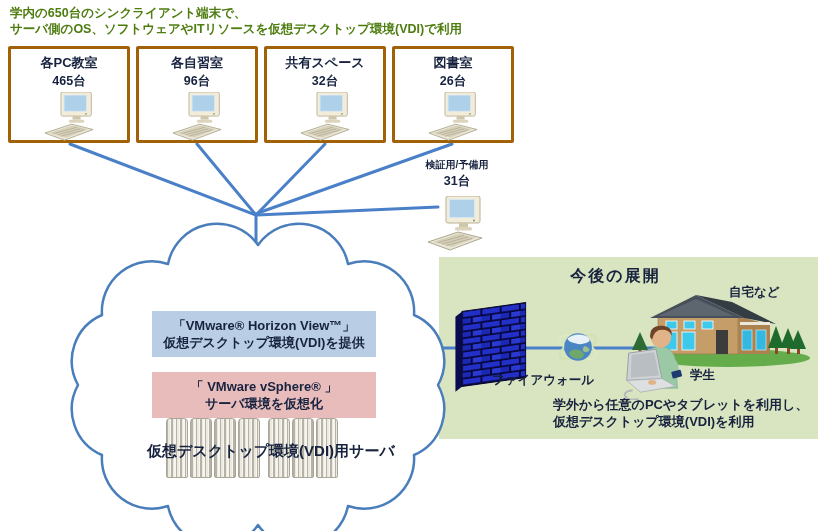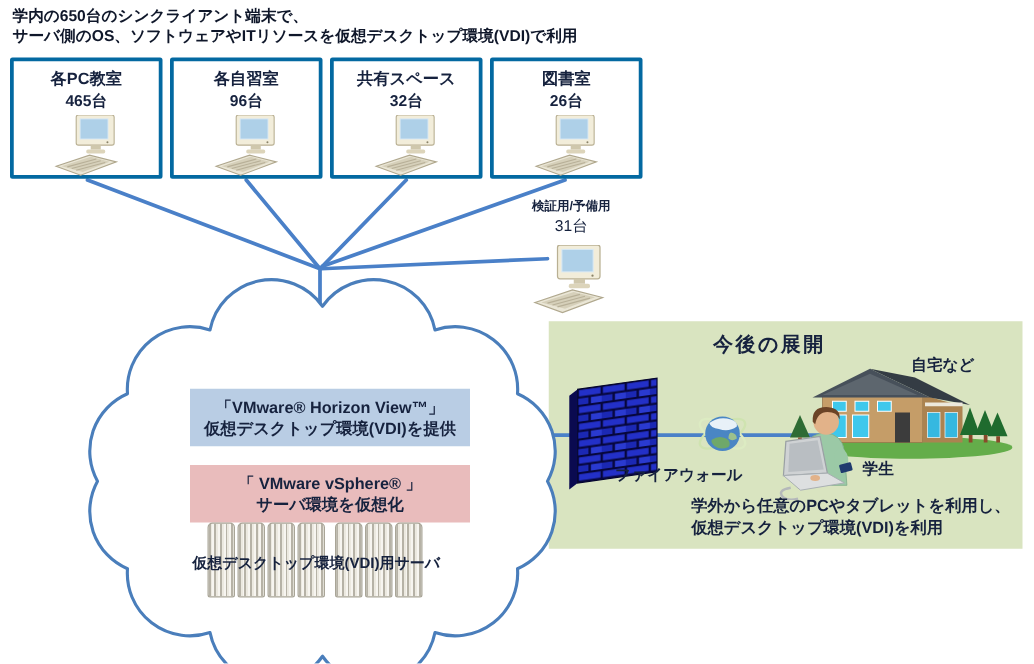--- a/index.html
+++ b/index.html
@@ -1,44 +1,44 @@
 <!DOCTYPE html>
 <html><head>
 <meta charset="utf-8">
 <style>
   html,body{margin:0;padding:0;background:#fff;}
   .stage{position:relative;width:827px;height:531px;background:#ffffff;overflow:hidden;
          font-family:"Liberation Sans","DejaVu Sans",sans-serif;color:#16223e;}
-  .hdr{position:absolute;left:10px;top:5px;font-size:12.5px;font-weight:bold;line-height:1.28;color:#0f172a;z-index:4;}
-  
-  .cbox{position:absolute;top:46px;width:116px;height:91px;background:#fff;border:3px solid #0369a1;border-radius:2px;
+  .hdr{position:absolute;left:10px;top:5px;font-size:12.5px;font-weight:bold;line-height:1.28;color:#4d7c0f;z-index:4;}
+  
+  .cbox{position:absolute;top:46px;width:116px;height:91px;background:#fff;border:3px solid #a16207;border-radius:2px;
         text-align:center;z-index:4;}
   .cbox .nm{font-size:13px;font-weight:bold;margin-top:5px;}
   .cbox .ct{font-size:12.5px;font-weight:bold;margin-top:1px;}
   .pc-svg{width:58px;height:50px;display:block;margin:2px auto 0;}
   
   .spare-label{position:absolute;left:398px;top:158px;width:118px;text-align:center;z-index:4;}
   .spare-label .nm{font-size:10px;font-weight:bold;}
-  .spare-label .ct{font-size:12.5px;font-weight:normal;margin-top:1px;}
+  .spare-label .ct{font-size:12.5px;font-weight:bold;margin-top:1px;}
   .spare-pc{position:absolute;left:424px;top:196px;width:62px;height:56px;z-index:4;}
   
   .green-box{position:absolute;left:439px;top:257px;width:379px;height:182px;background:#d9e4c0;z-index:1;}
   svg.lines{position:absolute;left:0;top:0;z-index:2;}
   svg.cloud{position:absolute;left:0;top:0;z-index:3;}
   
   .vbox{position:absolute;left:152px;width:202px;text-align:center;font-weight:bold;font-size:13px;line-height:1.32;
         padding:6px 11px;z-index:4;}
   .vbox.horizon{top:311px;background:#b9cde4;}
   .vbox.vsphere{top:372px;background:#e9bcbc;}
   .servers{position:absolute;left:166px;top:418px;display:flex;align-items:flex-end;z-index:4;}
   .tower{width:20px;height:58px;border:1px solid #a9a597;border-radius:4px 4px 2px 2px;
          background:repeating-linear-gradient(90deg,#b6b2a6 0 1.5px,#ece9e0 1.5px 3px,#f7f5f0 3px 4.5px);}
   .tower + .tower{margin-left:2px;}
   .tgap{width:8px;}
-  .servers-label{position:absolute;left:147px;top:442px;width:212px;text-align:center;font-size:12px;font-weight:bold;
+  .servers-label{position:absolute;left:147px;top:442px;width:212px;text-align:center;font-size:15px;font-weight:bold;
                  white-space:nowrap;z-index:5;}
   
   .future-title{position:absolute;left:439px;top:266px;width:353px;text-align:center;font-size:16px;font-weight:bold;
                 letter-spacing:2px;z-index:4;}
   .lbl{position:absolute;font-size:12.5px;font-weight:bold;white-space:nowrap;z-index:6;}
   .fw-lbl{left:492px;top:372px;}
   .home-lbl{left:729px;top:284px;}
   .stud-lbl{left:690px;top:367px;}
   .future-desc{position:absolute;left:553px;top:396px;font-size:13px;font-weight:bold;line-height:1.34;z-index:6;}
   .fw-svg{position:absolute;left:448px;top:296px;width:86px;height:100px;z-index:4;}

